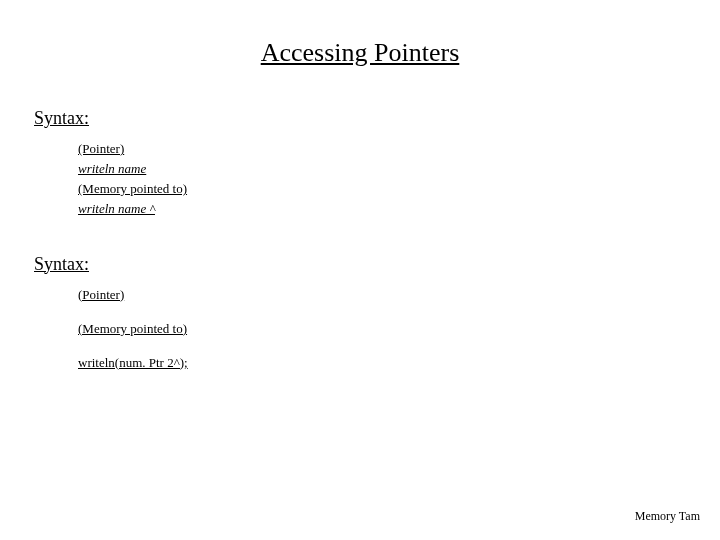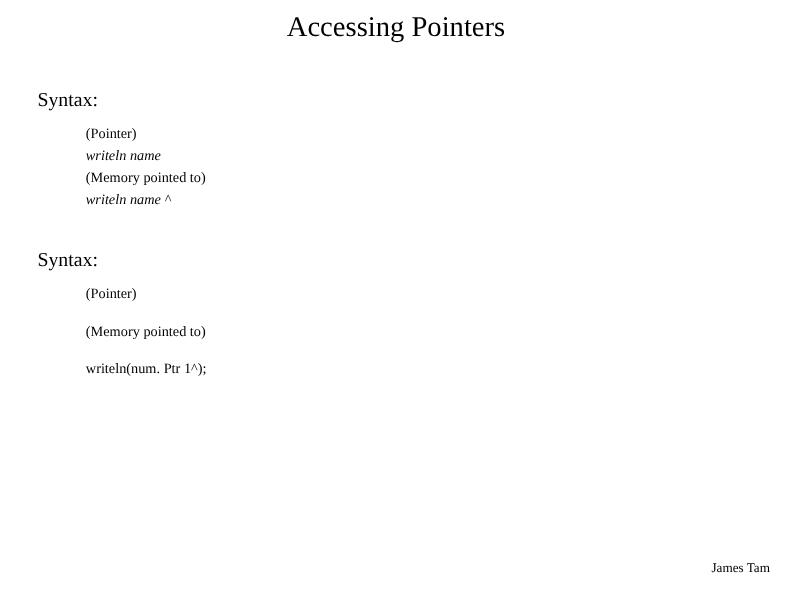--- a/index.html
+++ b/index.html
@@ -1,17 +1,17 @@
 <!DOCTYPE html>
 <html><head>
 <meta charset="utf-8">
 <style>
   * { margin: 0; padding: 0; box-sizing: border-box; }
   html, body { width: 720px; height: 540px; background: #fff; font-family: "Times New Roman", Times, serif; color: #000; }
-  .slide { position: relative; width: 720px; height: 540px; padding: 4px 34px 0 34px; }
+  .slide { position: relative; width: 720px; height: 540px; padding: 32px 34px 0 34px; text-decoration: underline; }
   .title { font-size: 26px; text-align: center; margin-top: 6px; margin-bottom: 40px; font-weight: normal; }
   .section-head { font-size: 18px; margin-top: 6px; margin-bottom: 10px; font-weight: normal; }
   .block { margin-left: 44px; margin-bottom: 34px; }
   .line { font-size: 13px; line-height: 1.55; }
   .italic { font-style: italic; }
   .sub-gap { margin-top: 14px; }
   .footer { position: absolute; right: 20px; bottom: 16px; font-size: 12px; }
 </style>
 </head>
 <body>
@@ -28,19 +28,19 @@
       <div class="line">(Memory pointed to)</div>
       <div class="line italic">writeln name ^</div>
     </div>
   </div>
 
   <div>
     <div class="section-head">Syntax:</div>
     <div class="block">
       <div class="line">(Pointer)</div>
       <div class="line sub-gap">(Memory pointed to)</div>
-      <div class="line sub-gap">writeln(num. Ptr 1^);</div>
+      <div class="line sub-gap">writeln(num. Ptr 2^);</div>
     </div>
   </div>
 
-  <div class="footer">James Tam</div>
+  <div class="footer">Memory Tam</div>
 
 </div>
 
 </body></html>

